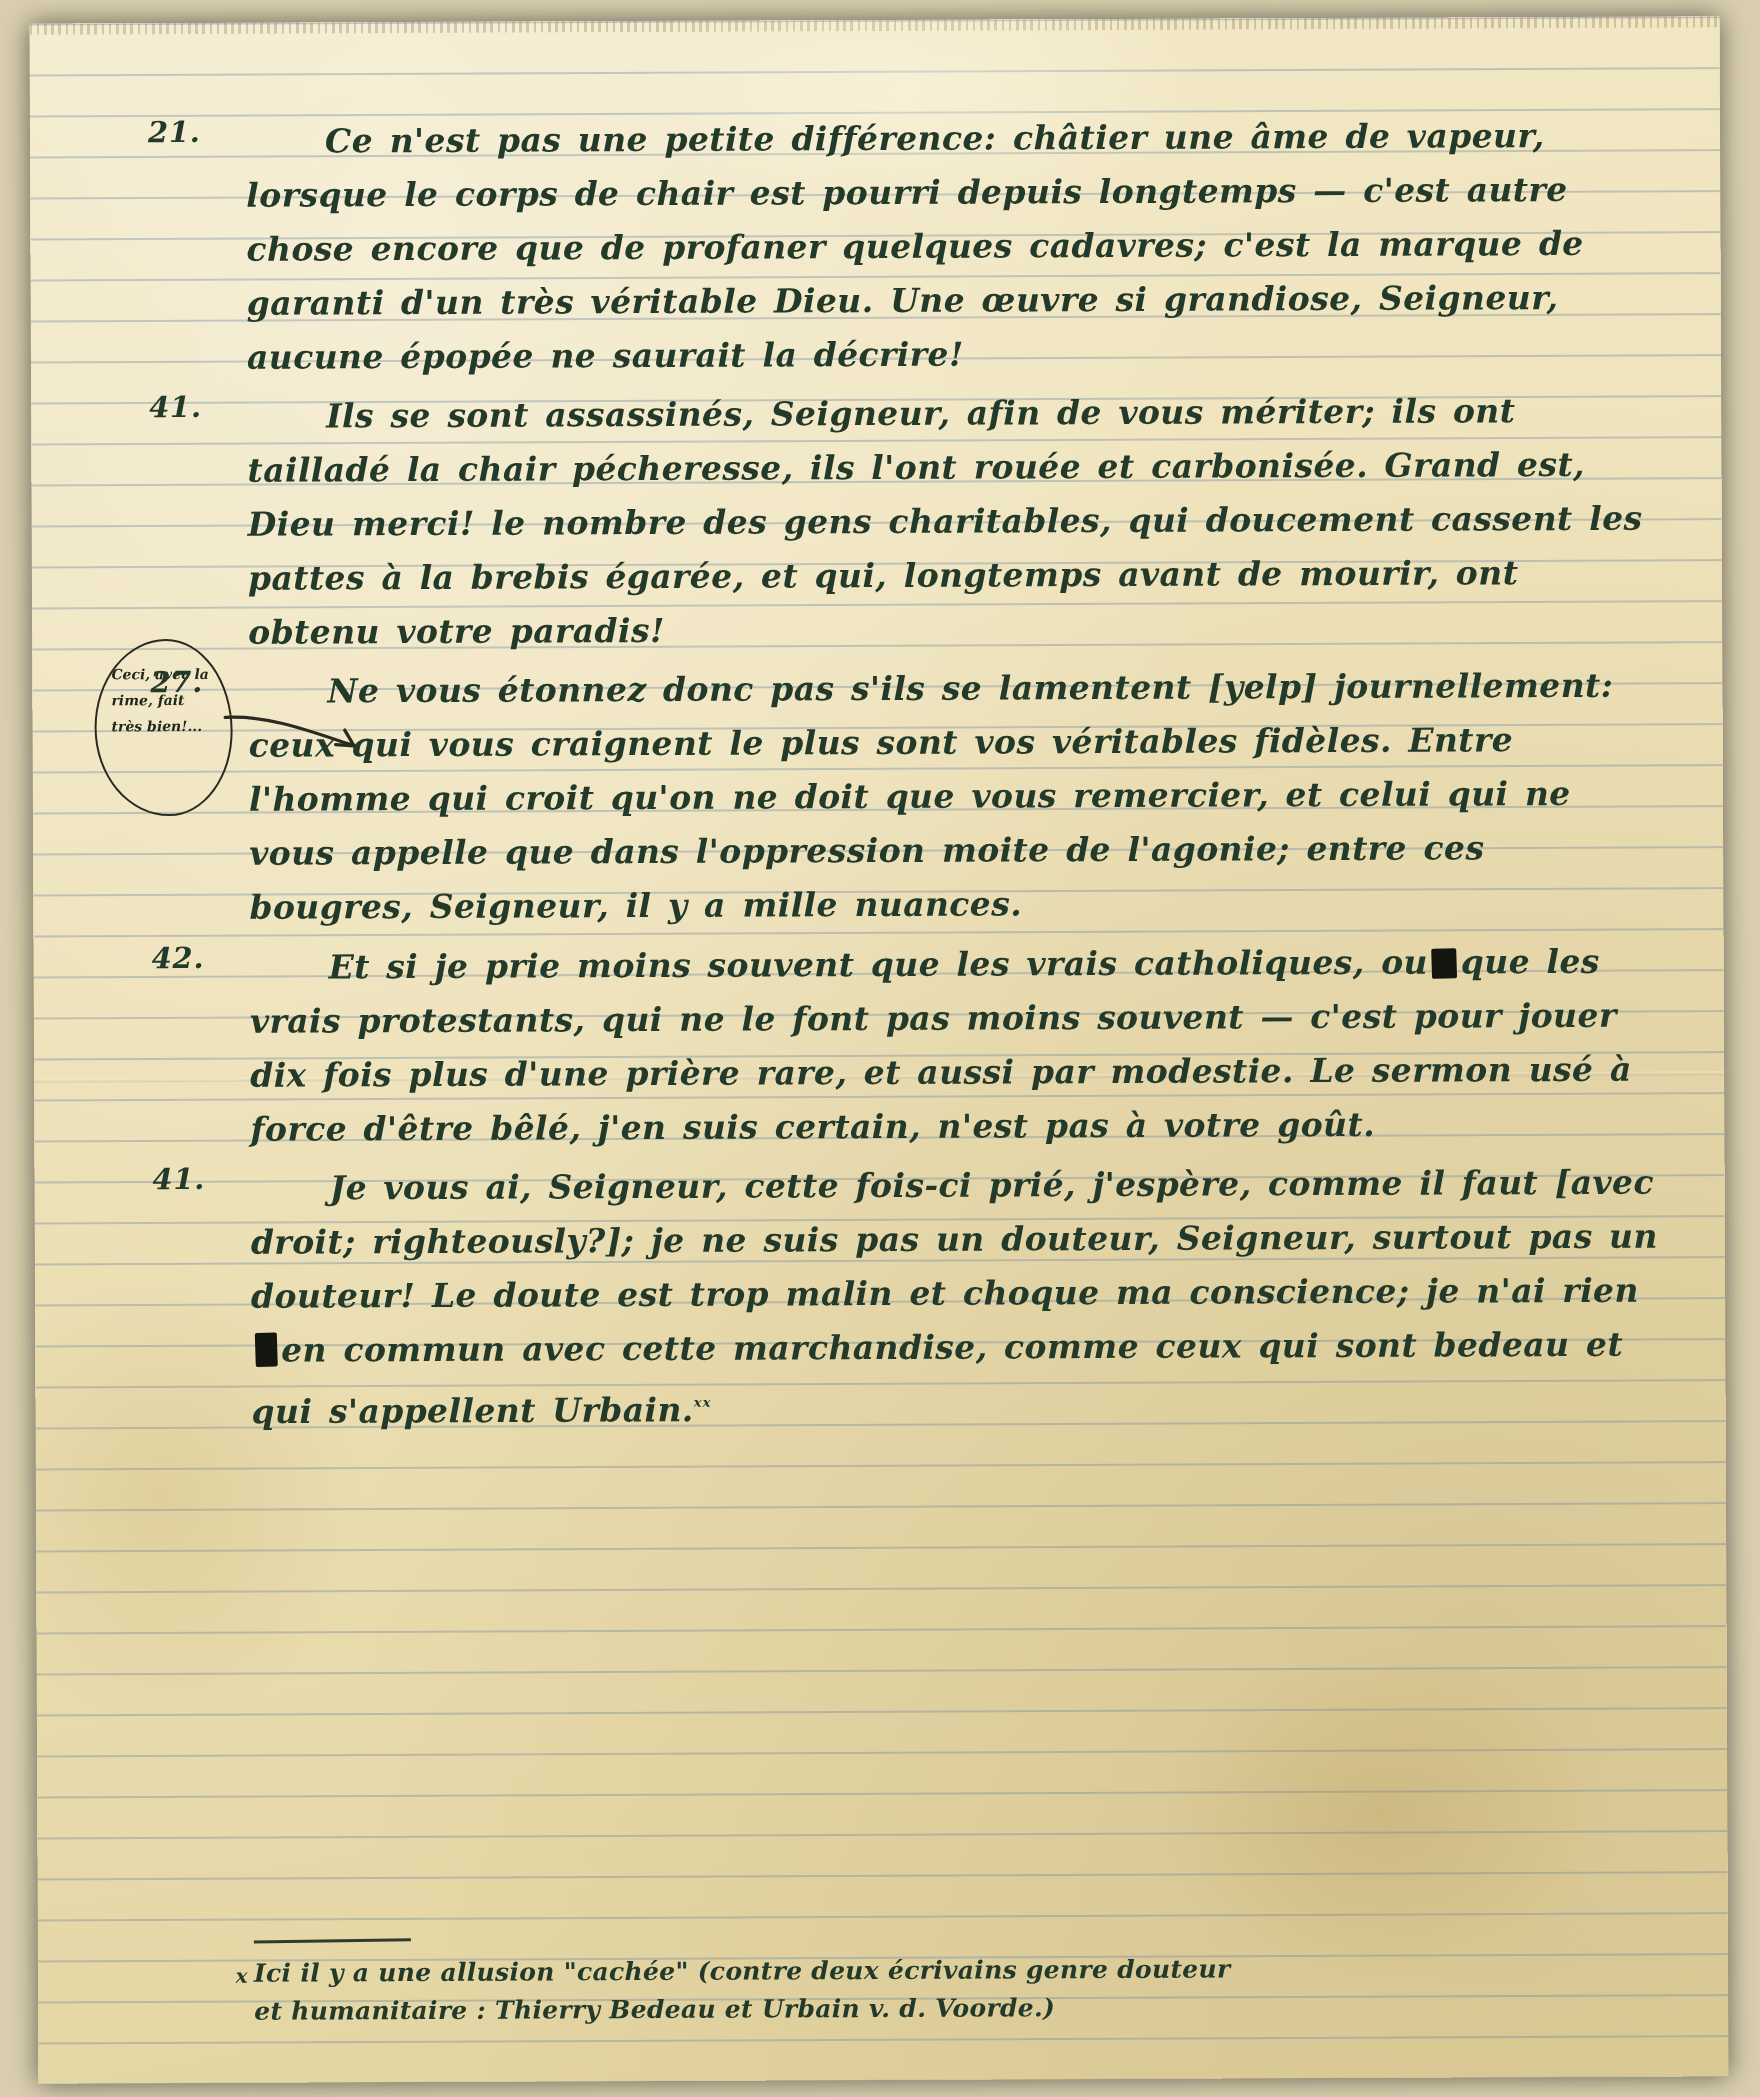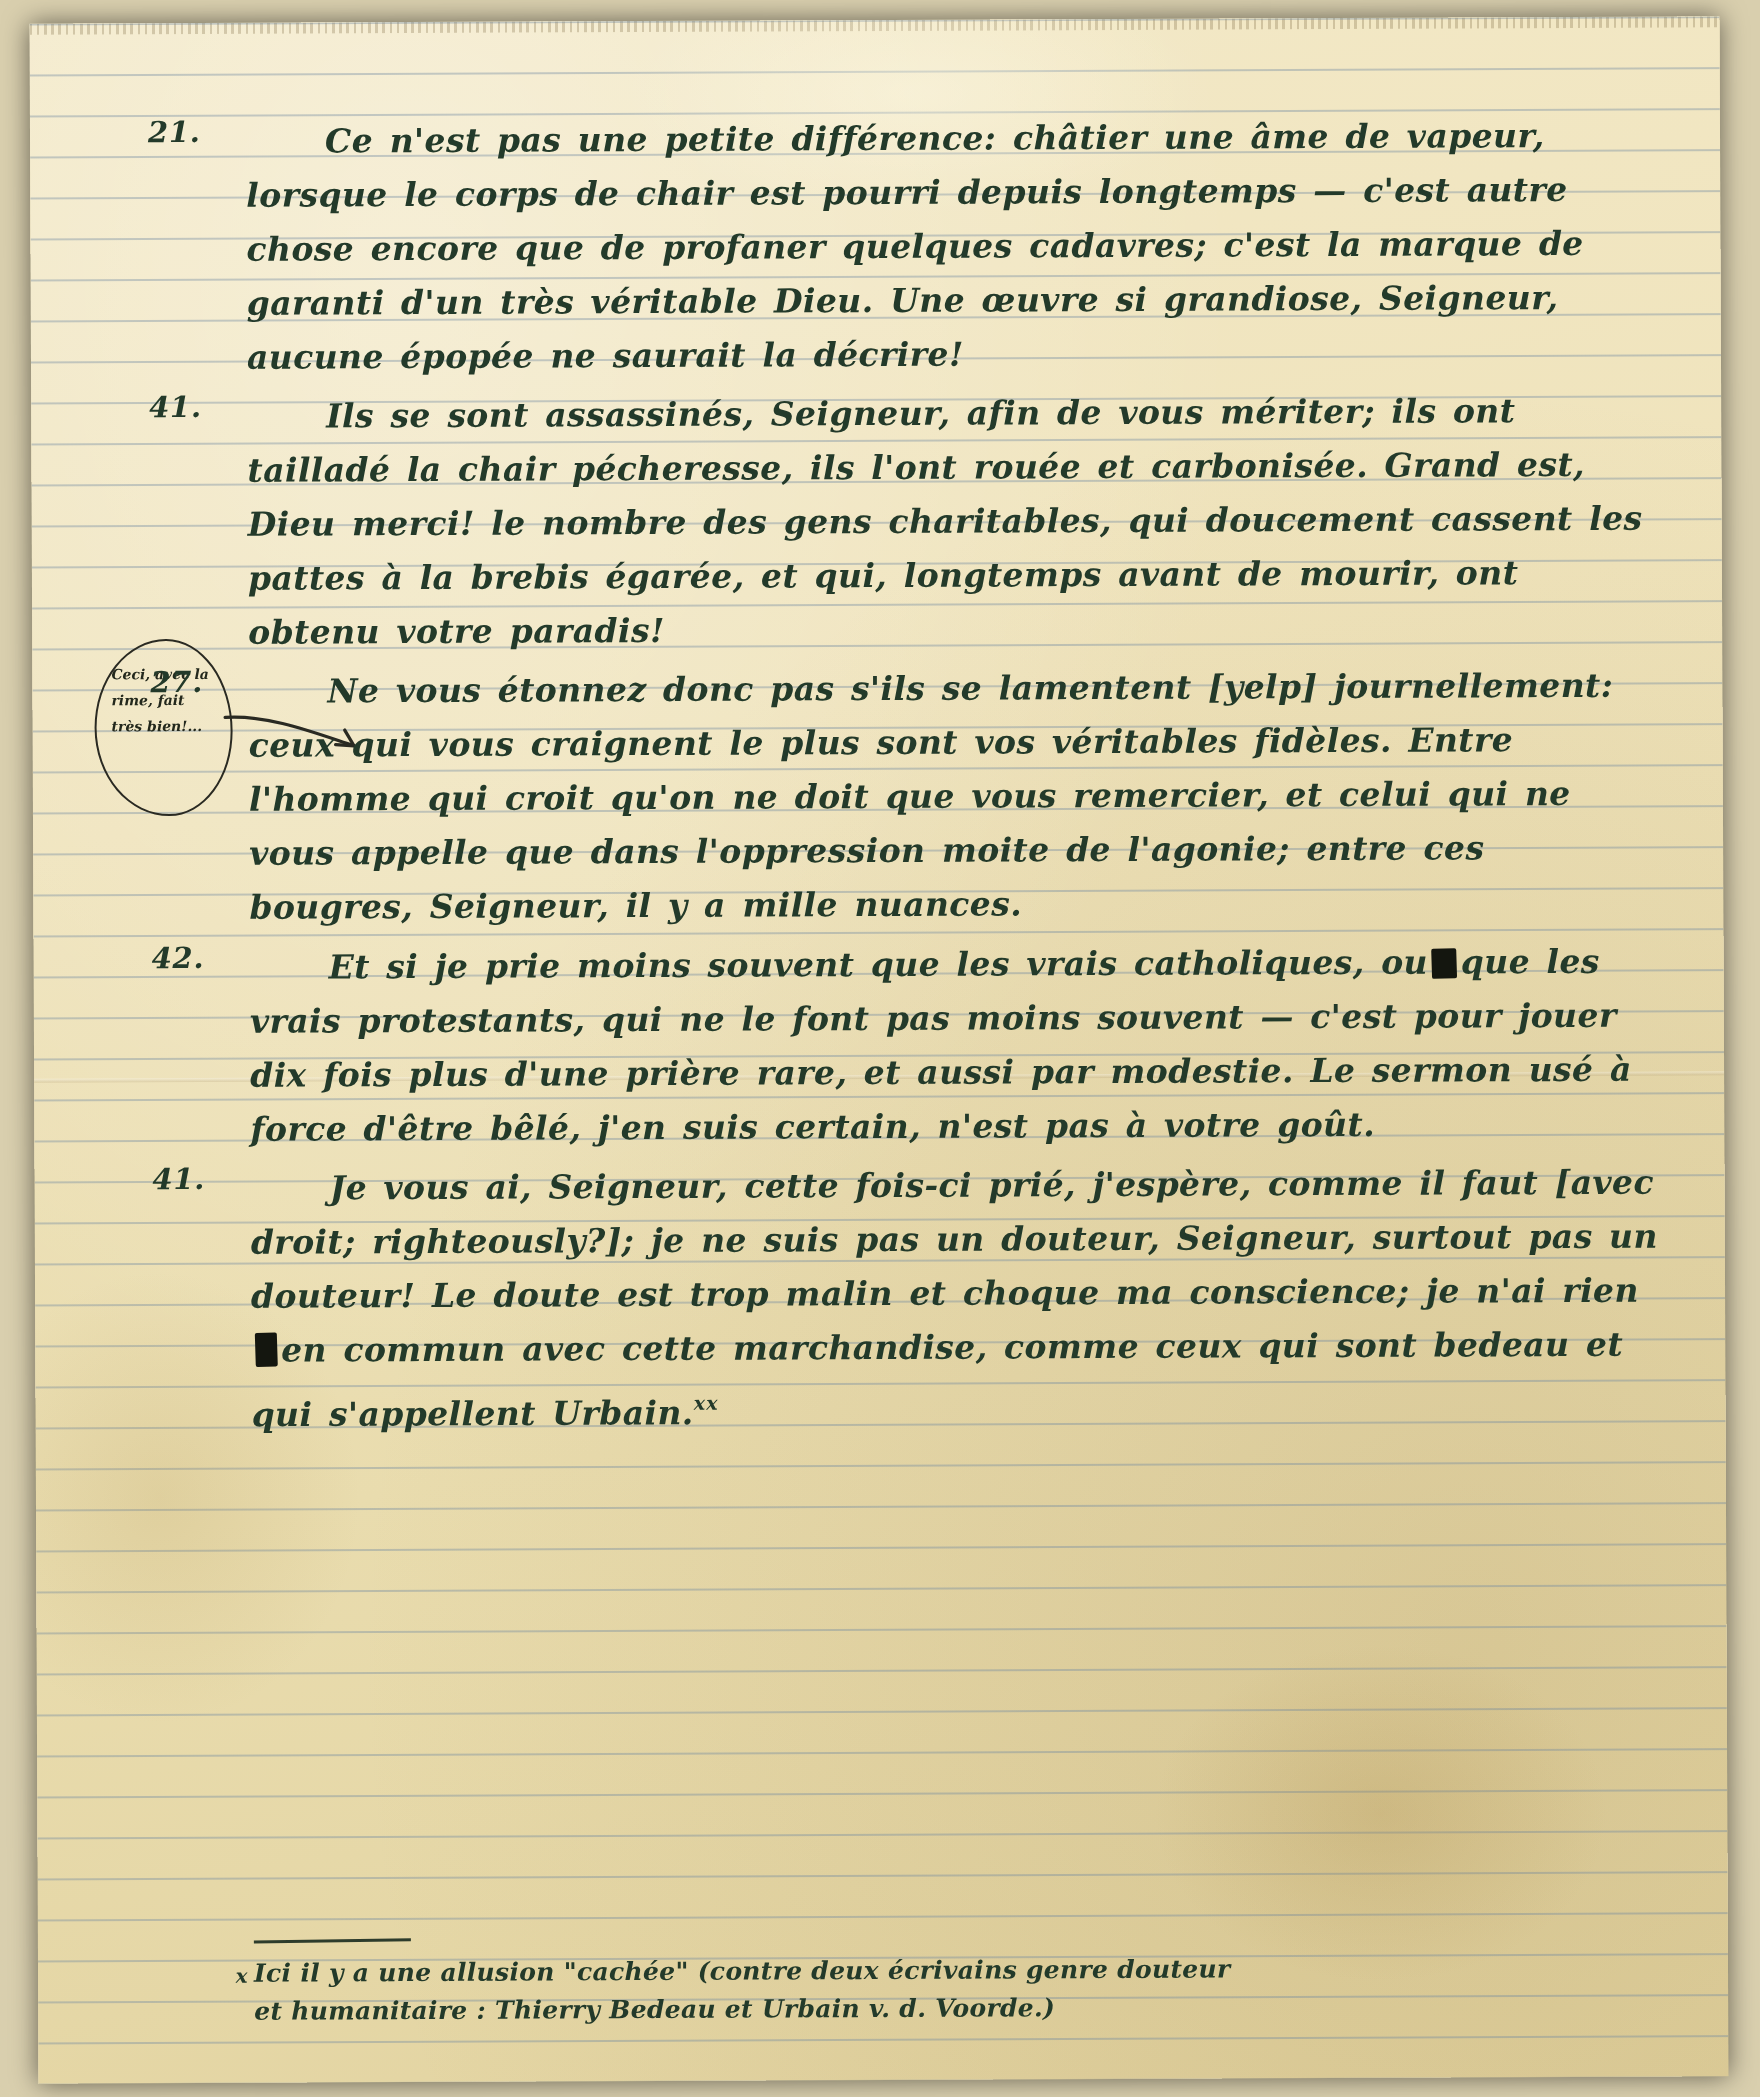--- a/index.html
+++ b/index.html
@@ -176,21 +176,21 @@
     line-height: 38px;
     letter-spacing: 0.3px;
   }
   .fn-star {
     position: absolute;
     left: -18.3px;
     top: 2.6px;
     font-size: 19.7px;
   }
   .sup-x {
-    font-size: 19px;
+    font-size: 13px;
     vertical-align: 14.4px;
     letter-spacing: 1.3px;
   }
 </style>
 </head>
 <body>
 
 <div id="page">
   <div class="sheet">
     <div class="top-edge"></div>

